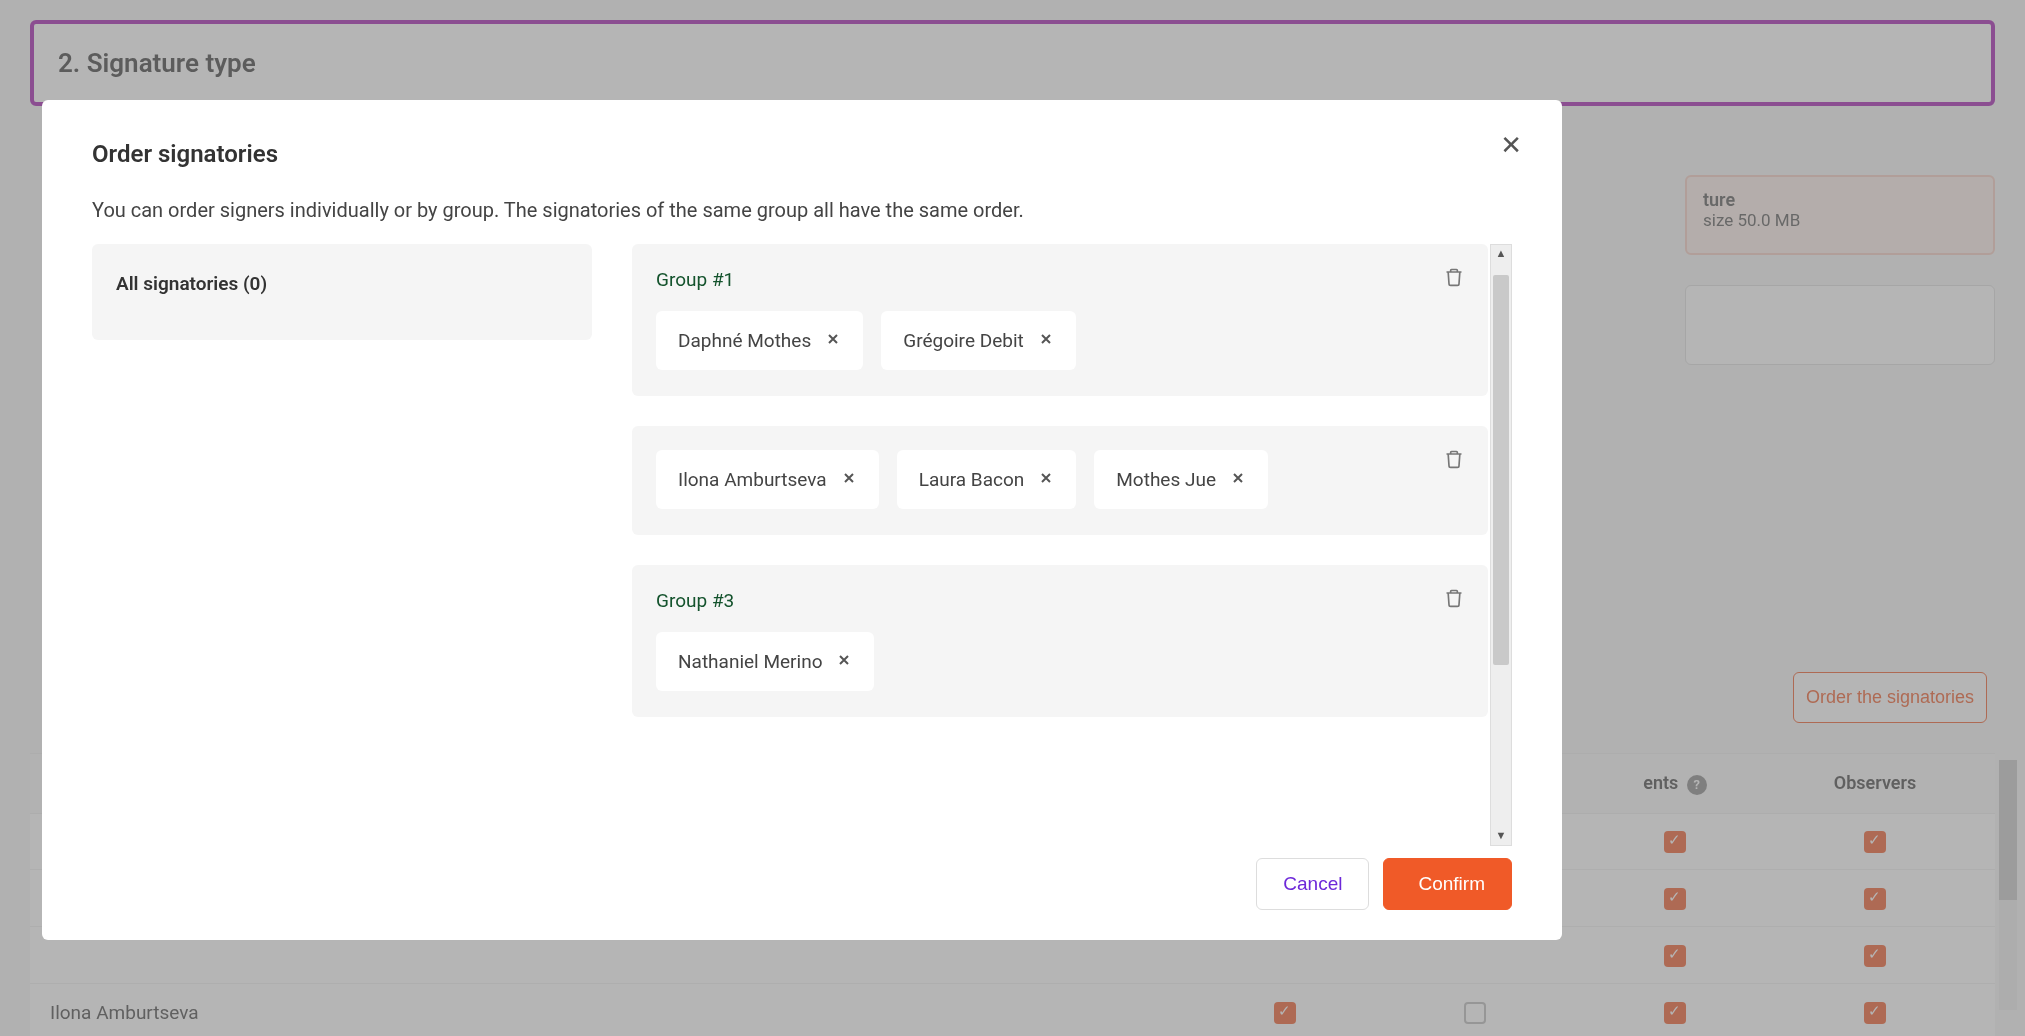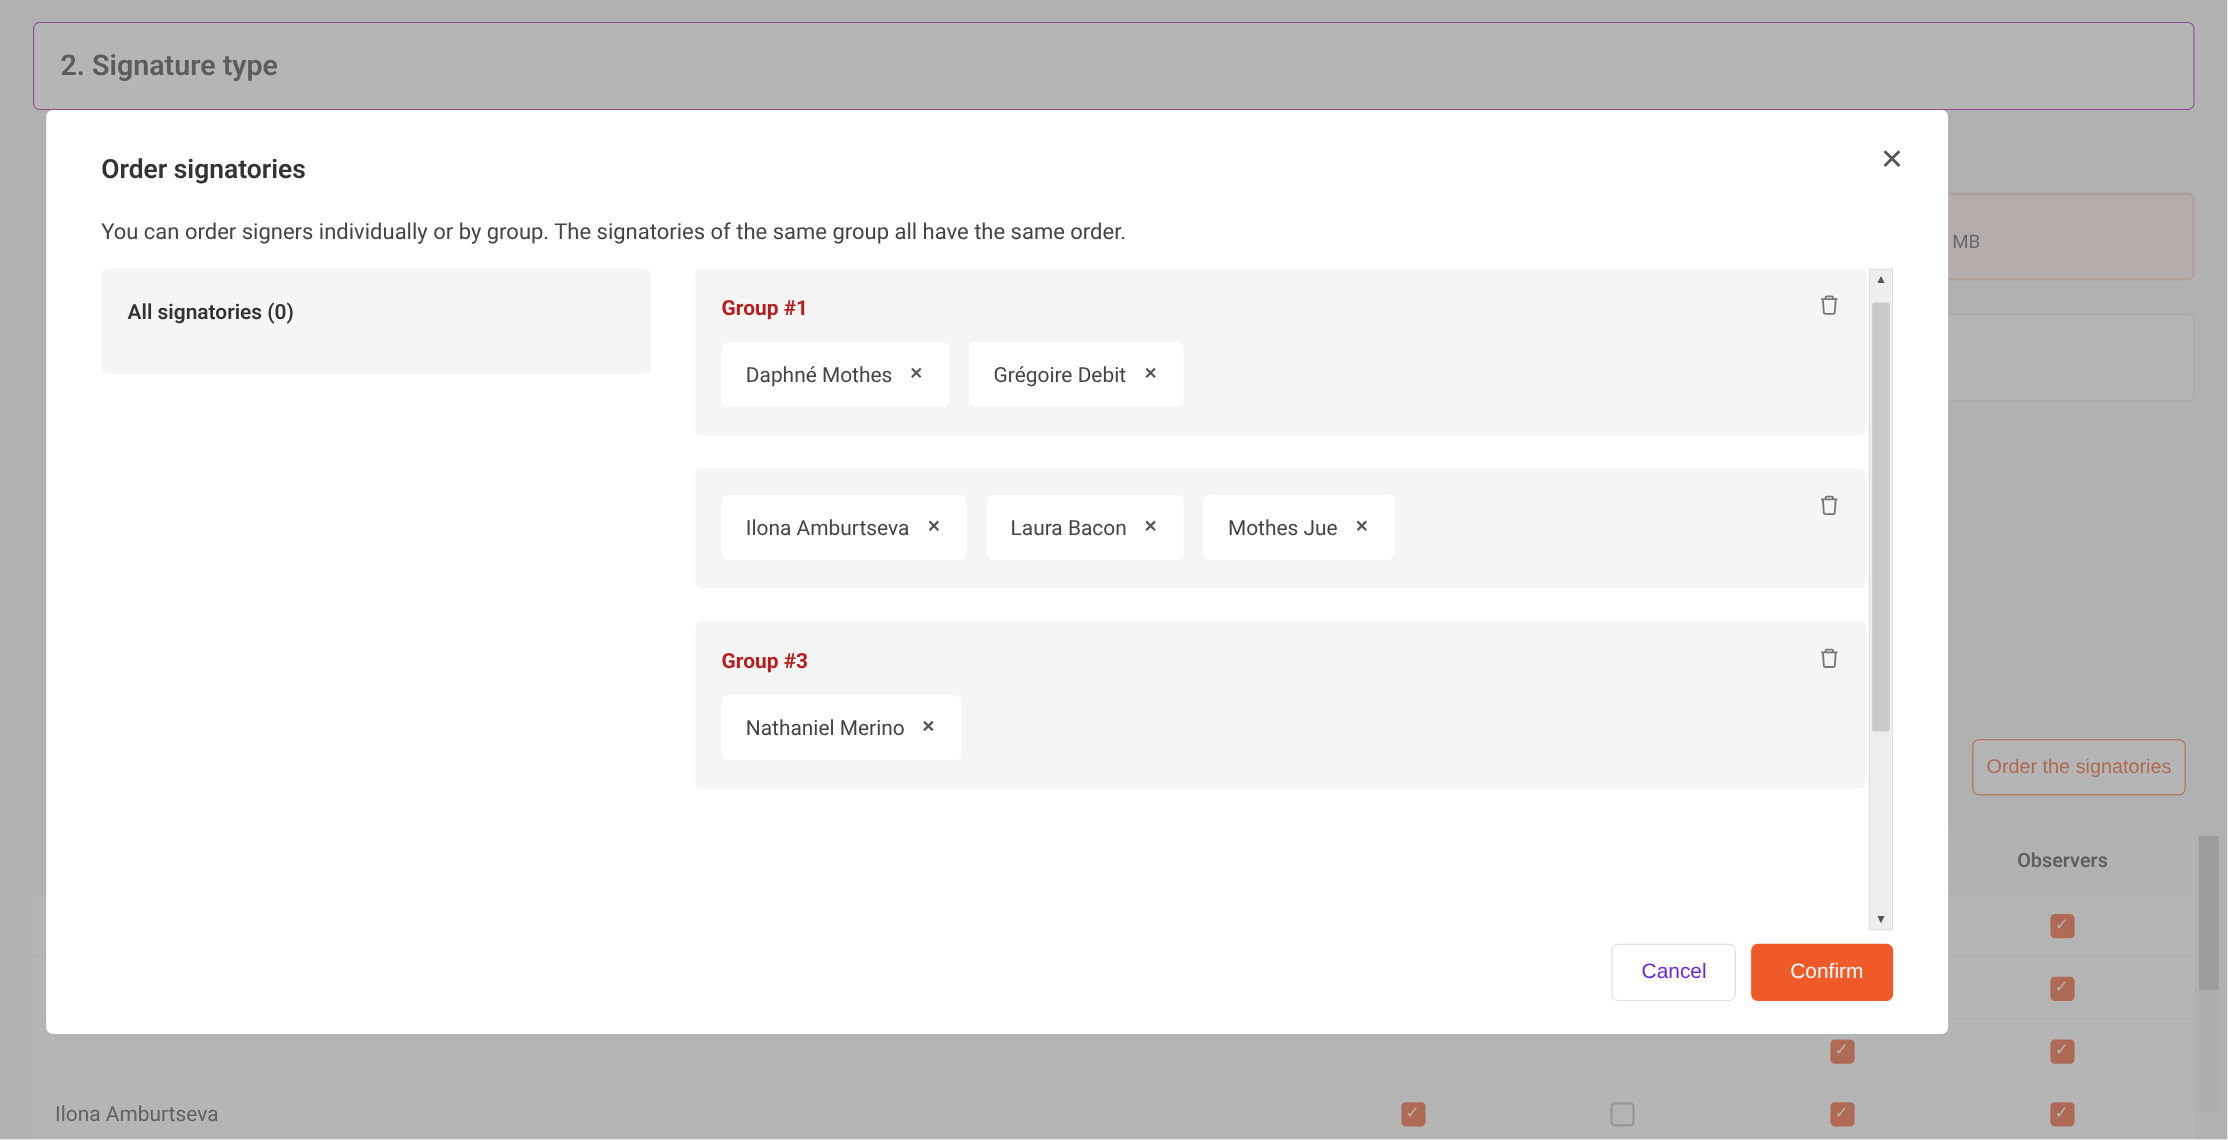--- a/index.html
+++ b/index.html
@@ -14,21 +14,21 @@
 }
 .background-page {
   position: absolute;
   top: 0; left: 0; right: 0; bottom: 0;
   padding: 20px 30px;
 }
 .section-card {
   background: #fff;
   border-radius: 6px;
   padding: 24px;
-  border: 1px solid #a21caf;
+  border: 4px solid #a21caf;
 }
 .section-title {
   font-size: 26px;
   font-weight: 600;
   color: #3a3a3a;
 }
 .upload-card {
   position: absolute;
   right: 30px;
   top: 175px;
@@ -124,21 +124,21 @@
 
 .modal-overlay {
   position: absolute;
   top: 0; left: 0; right: 0; bottom: 0;
   background: rgba(120,120,120,0.55);
 }
 .modal {
   position: absolute;
   left: 42px;
   top: 100px;
-  width: 1729px;
+  width: 1520px;
   background: #fff;
   border-radius: 6px;
   padding: 40px 50px 30px 50px;
 }
 .modal-title {
   font-size: 24px;
   font-weight: 600;
   color: #333;
 }
 .modal-close {
@@ -184,22 +184,22 @@
 }
 .group-card {
   background: #f5f5f5;
   border-radius: 6px;
   padding: 24px 24px 26px 24px;
   margin-bottom: 30px;
   position: relative;
 }
 .group-title {
   font-size: 19px;
-  font-weight: 700;
-  color: #b91c1c;
+  font-weight: 400;
+  color: #14532d;
   margin-bottom: 20px;
 }
 .group-delete {
   position: absolute;
   right: 24px;
   top: 22px;
   color: #777;
   cursor: pointer;
 }
 .chips {

